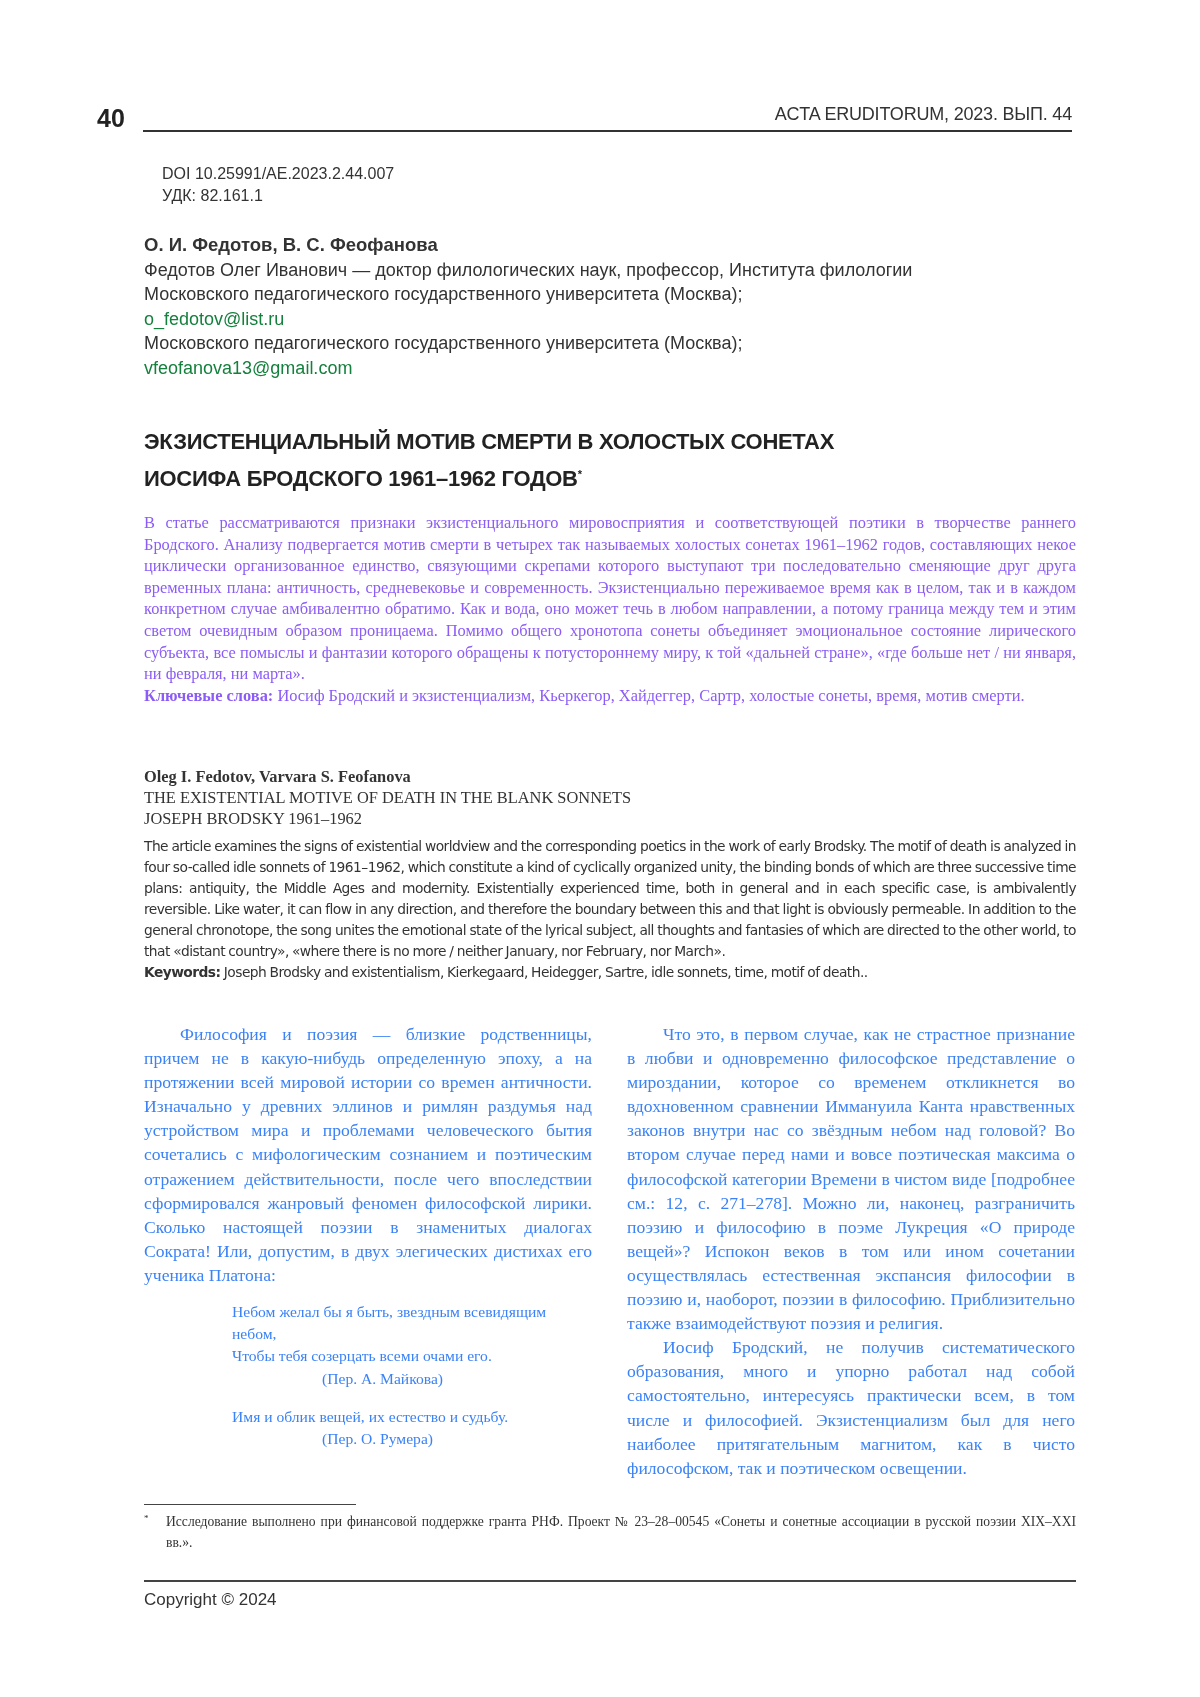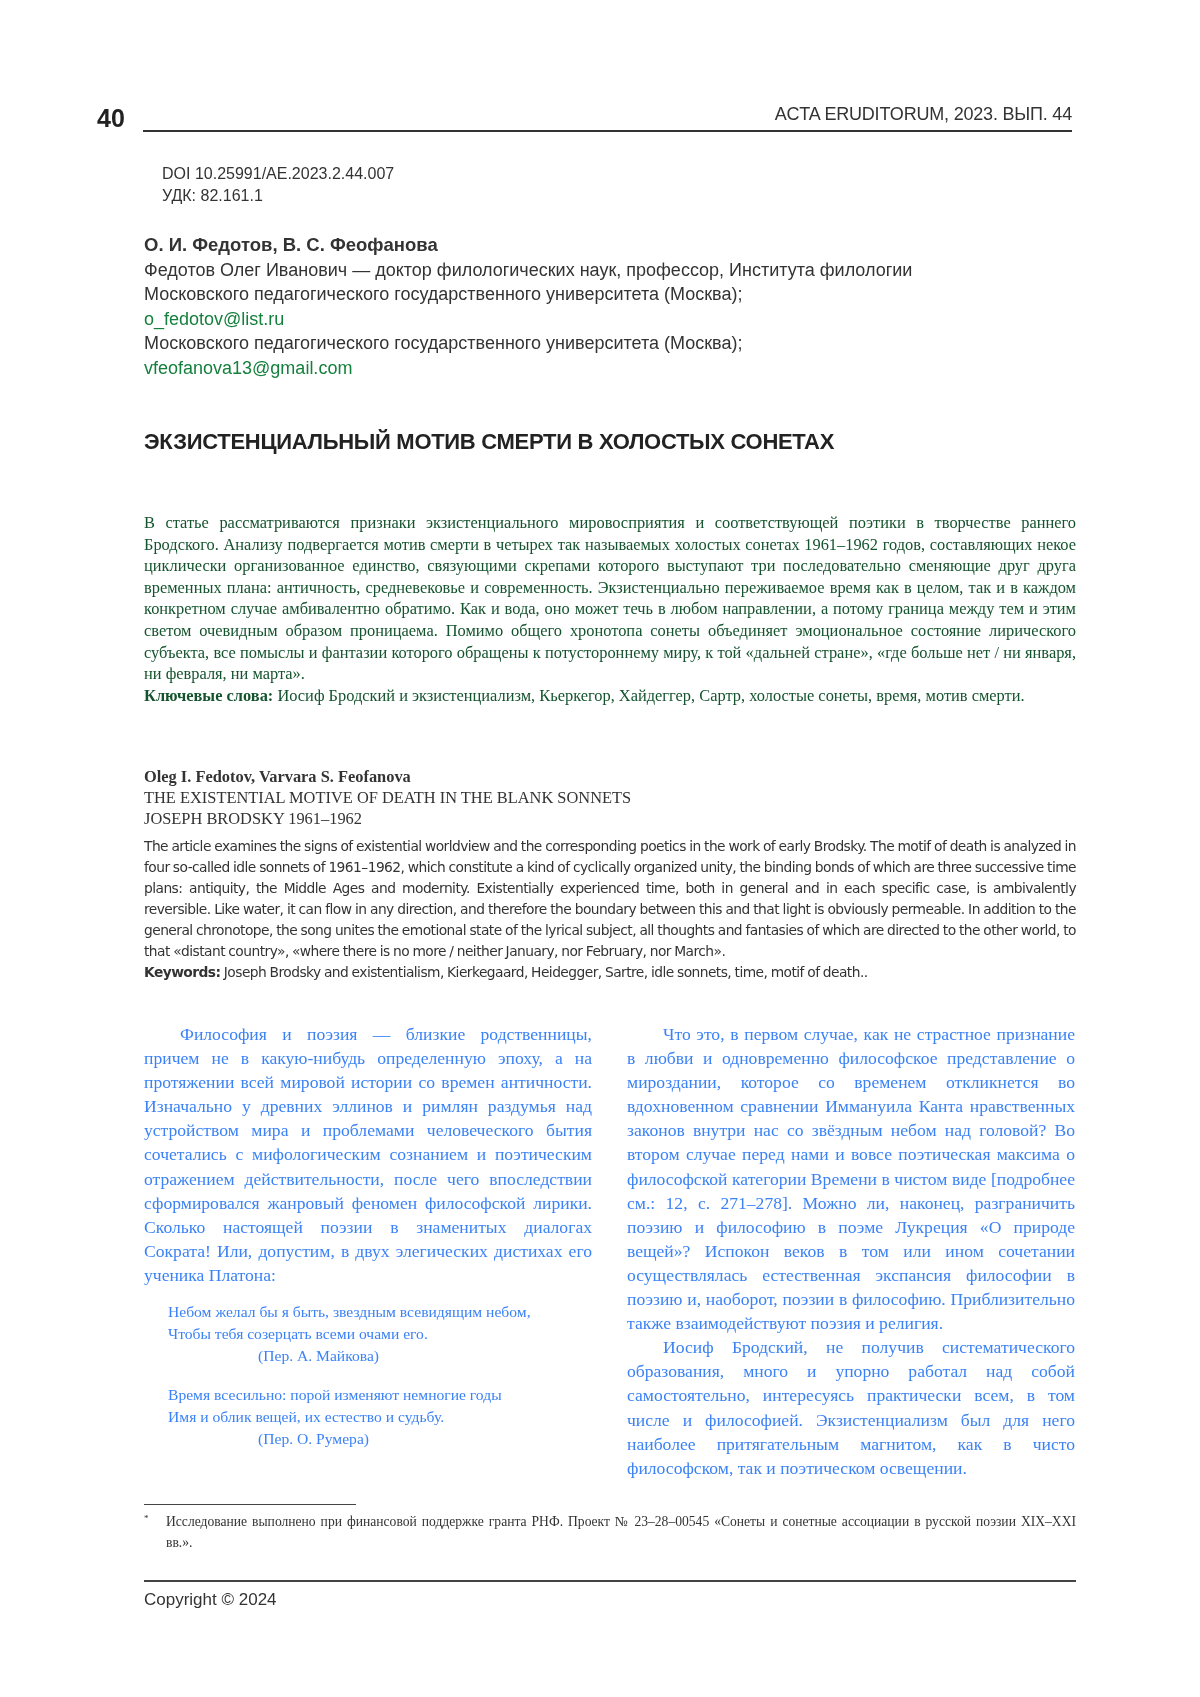--- a/index.html
+++ b/index.html
@@ -10,35 +10,35 @@
   #journal-title { position: absolute; right: 128px; top: 104px; font-family: "Liberation Sans", sans-serif; font-size: 18px; color: #333; letter-spacing: -0.2px; }
 
   #meta { position: absolute; left: 162px; top: 163px; font-family: "Liberation Sans", sans-serif; font-size: 16px; line-height: 22px; color: #333; }
 
   #authors-ru { position: absolute; left: 144px; top: 233px; width: 940px; font-family: "Liberation Sans", sans-serif; font-size: 18px; line-height: 24.5px; color: #333; }
   #authors-ru .names { font-weight: bold; font-size: 18.5px; }
 
   #title-ru { position: absolute; left: 144px; top: 425px; width: 940px; font-family: "Liberation Sans", sans-serif; font-weight: bold; font-size: 22px; line-height: 33px; color: #222; letter-spacing: -0.3px; }
   #title-ru sup { font-size: 11px; }
 
-  #abstract-ru { position: absolute; left: 144px; top: 512px; width: 932px; font-family: "Liberation Serif", serif; font-size: 16.4px; line-height: 21.6px; text-align: justify; color: #14532d; }
+  #abstract-ru { position: absolute; left: 144px; top: 512px; width: 932px; font-family: "Liberation Serif", serif; font-size: 16.4px; line-height: 21.6px; text-align: justify; color: #8b5cf6; }
   #abstract-ru .kw-label { font-weight: bold; }
 
   #en-block { position: absolute; left: 144px; top: 766px; width: 932px; font-family: "Liberation Serif", serif; font-size: 16.4px; line-height: 21px; color: #333; }
   #en-block .names { font-weight: bold; }
 
   #abstract-en { position: absolute; left: 144px; top: 836px; width: 932px; font-family: "DejaVu Sans", sans-serif; font-size: 13.8px; line-height: 21px; text-align: justify; color: #333; letter-spacing: -0.55px; word-spacing: -0.5px; }
   #abstract-en .kw-label { font-weight: bold; }
 
   .col { position: absolute; top: 1022px; width: 448px; font-family: "Liberation Serif", serif; font-size: 17.6px; line-height: 24.1px; text-align: justify; color: #3b82f6; }
   #col-left { left: 144px; }
   #col-right { left: 627px; }
   .col p { margin: 0; text-indent: 36px; }
 
-  .poem { margin: 14px 0 0 24px; font-size: 15.6px; line-height: 22.2px; text-align: left; }
+  .poem { margin: 14px 0 0 88px; font-size: 15.6px; line-height: 22.2px; text-align: left; }
   .poem .line { display: block; }
   .poem .attrib { display: block; padding-left: 90px; }
   .poem + .poem { margin-top: 16px; }
 
   #footnote-rule { position: absolute; left: 144px; top: 1504px; width: 212px; height: 1px; background: #444; }
   #footnote { position: absolute; left: 144px; top: 1511px; width: 932px; font-family: "Liberation Serif", serif; font-size: 13.6px; line-height: 21px; color: #333; }
   #footnote .mark { position: absolute; left: 0; top: -3px; font-size: 9px; }
   #footnote .text { display: block; padding-left: 22px; text-align: justify; }
 
   #footer-rule { position: absolute; left: 144px; top: 1580px; width: 932px; height: 2px; background: #444; }
@@ -62,20 +62,21 @@
   <div class="names">О. И. Федотов, В. С. Феофанова</div>
   <div>Федотов Олег Иванович — доктор филологических наук, профессор, Института филологии</div>
   <div>Московского педагогического государственного университета (Москва);</div>
   <div><a class="email">o_fedotov@list.ru</a></div>
   <div>Московского педагогического государственного университета (Москва);</div>
   <div><a class="email">vfeofanova13@gmail.com</a></div>
 </div>
 
 <div id="title-ru">
   <div>ЭКЗИСТЕНЦИАЛЬНЫЙ МОТИВ СМЕРТИ В ХОЛОСТЫХ СОНЕТАХ</div>
+  <div><span>ИОСИФА БРОДСКОГО 1961–1962 ГОДОВ</span><sup>*</sup></div>
 </div>
 
 <div id="abstract-ru">
   <div>В статье рассматриваются признаки экзистенциального мировосприятия и соответствующей поэтики в творчестве раннего Бродского. Анализу подвергается мотив смерти в четырех так называемых холостых сонетах 1961–1962 годов, составляющих некое циклически организованное единство, связующими скрепами которого выступают три последовательно сменяющие друг друга временных плана: античность, средневековье и современность. Экзистенциально переживаемое время как в целом, так и в каждом конкретном случае амбивалентно обратимо. Как и вода, оно может течь в любом направлении, а потому граница между тем и этим светом очевидным образом проницаема. Помимо общего хронотопа сонеты объединяет эмоциональное состояние лирического субъекта, все помыслы и фантазии которого обращены к потустороннему миру, к той «дальней стране», «где больше нет / ни января, ни февраля, ни марта».</div>
   <div><span class="kw-label">Ключевые слова:</span> <span>Иосиф Бродский и экзистенциализм, Кьеркегор, Хайдеггер, Сартр, холостые сонеты, время, мотив смерти.</span></div>
 </div>
 
 <div id="en-block">
   <div class="names">Oleg I. Fedotov, Varvara S. Feofanova</div>
   <div>THE EXISTENTIAL MOTIVE OF DEATH IN THE BLANK SONNETS</div>
@@ -88,21 +89,20 @@
 </div>
 
 <div id="col-left" class="col">
   <p>Философия и поэзия — близкие родственницы, причем не в какую-нибудь определенную эпоху, а на протяжении всей мировой истории со времен античности. Изначально у древних эллинов и римлян раздумья над устройством мира и проблемами человеческого бытия сочетались с мифологическим сознанием и поэтическим отражением действительности, после чего впоследствии сформировался жанровый феномен философской лирики. Сколько настоящей поэзии в знаменитых диалогах Сократа! Или, допустим, в двух элегических дистихах его ученика Платона:</p>
   <div class="poem">
     <span class="line">Небом желал бы я быть, звездным всевидящим небом,</span>
     <span class="line">Чтобы тебя созерцать всеми очами его.</span>
     <span class="attrib">(Пер. А. Майкова)</span>
   </div>
   <div class="poem">
-    <span class="line">Время всесильно: порой изменяют немногие годы</span>
     <span class="line">Имя и облик вещей, их естество и судьбу.</span>
     <span class="attrib">(Пер. О. Румера)</span>
   </div>
 </div>
 
 <div id="col-right" class="col">
   <p>Что это, в первом случае, как не страстное признание в любви и одновременно философское представление о мироздании, которое со временем откликнется во вдохновенном сравнении Иммануила Канта нравственных законов внутри нас со звёздным небом над головой? Во втором случае перед нами и вовсе поэтическая максима о философской категории Времени в чистом виде [подробнее см.: 12, с. 271–278]. Можно ли, наконец, разграничить поэзию и философию в поэме Лукреция «О природе вещей»? Испокон веков в том или ином сочетании осуществлялась естественная экспансия философии в поэзию и, наоборот, поэзии в философию. Приблизительно также взаимодействуют поэзия и религия.</p>
   <p>Иосиф Бродский, не получив систематического образования, много и упорно работал над собой самостоятельно, интересуясь практически всем, в том числе и философией. Экзистенциализм был для него наиболее притягательным магнитом, как в чисто философском, так и поэтическом освещении.</p>
 </div>
 

